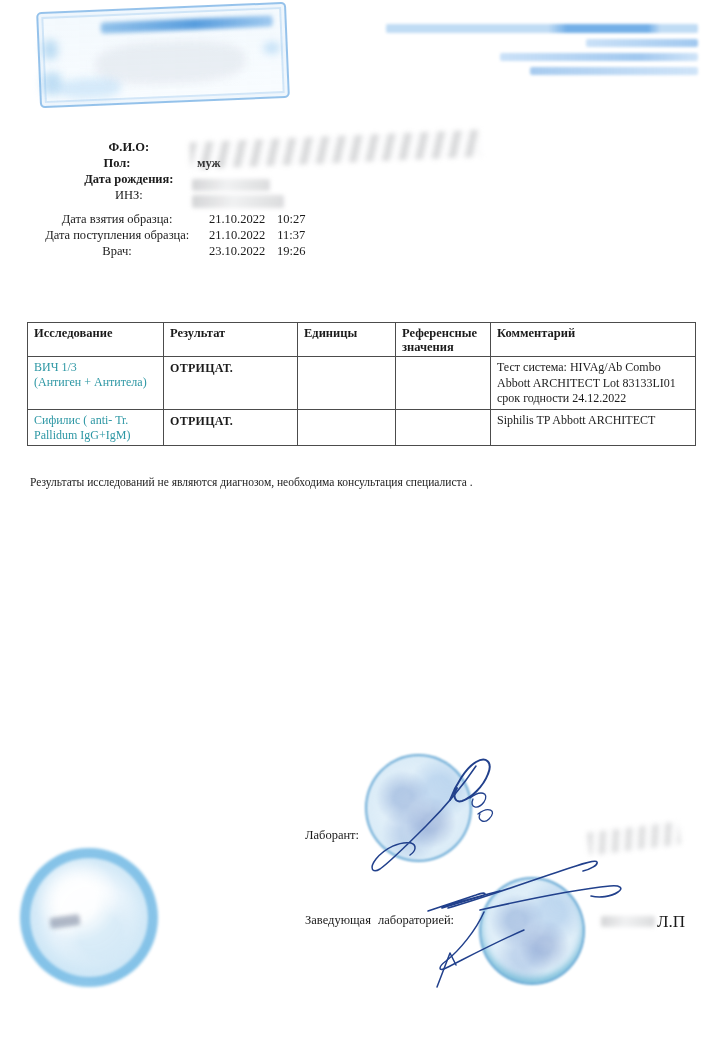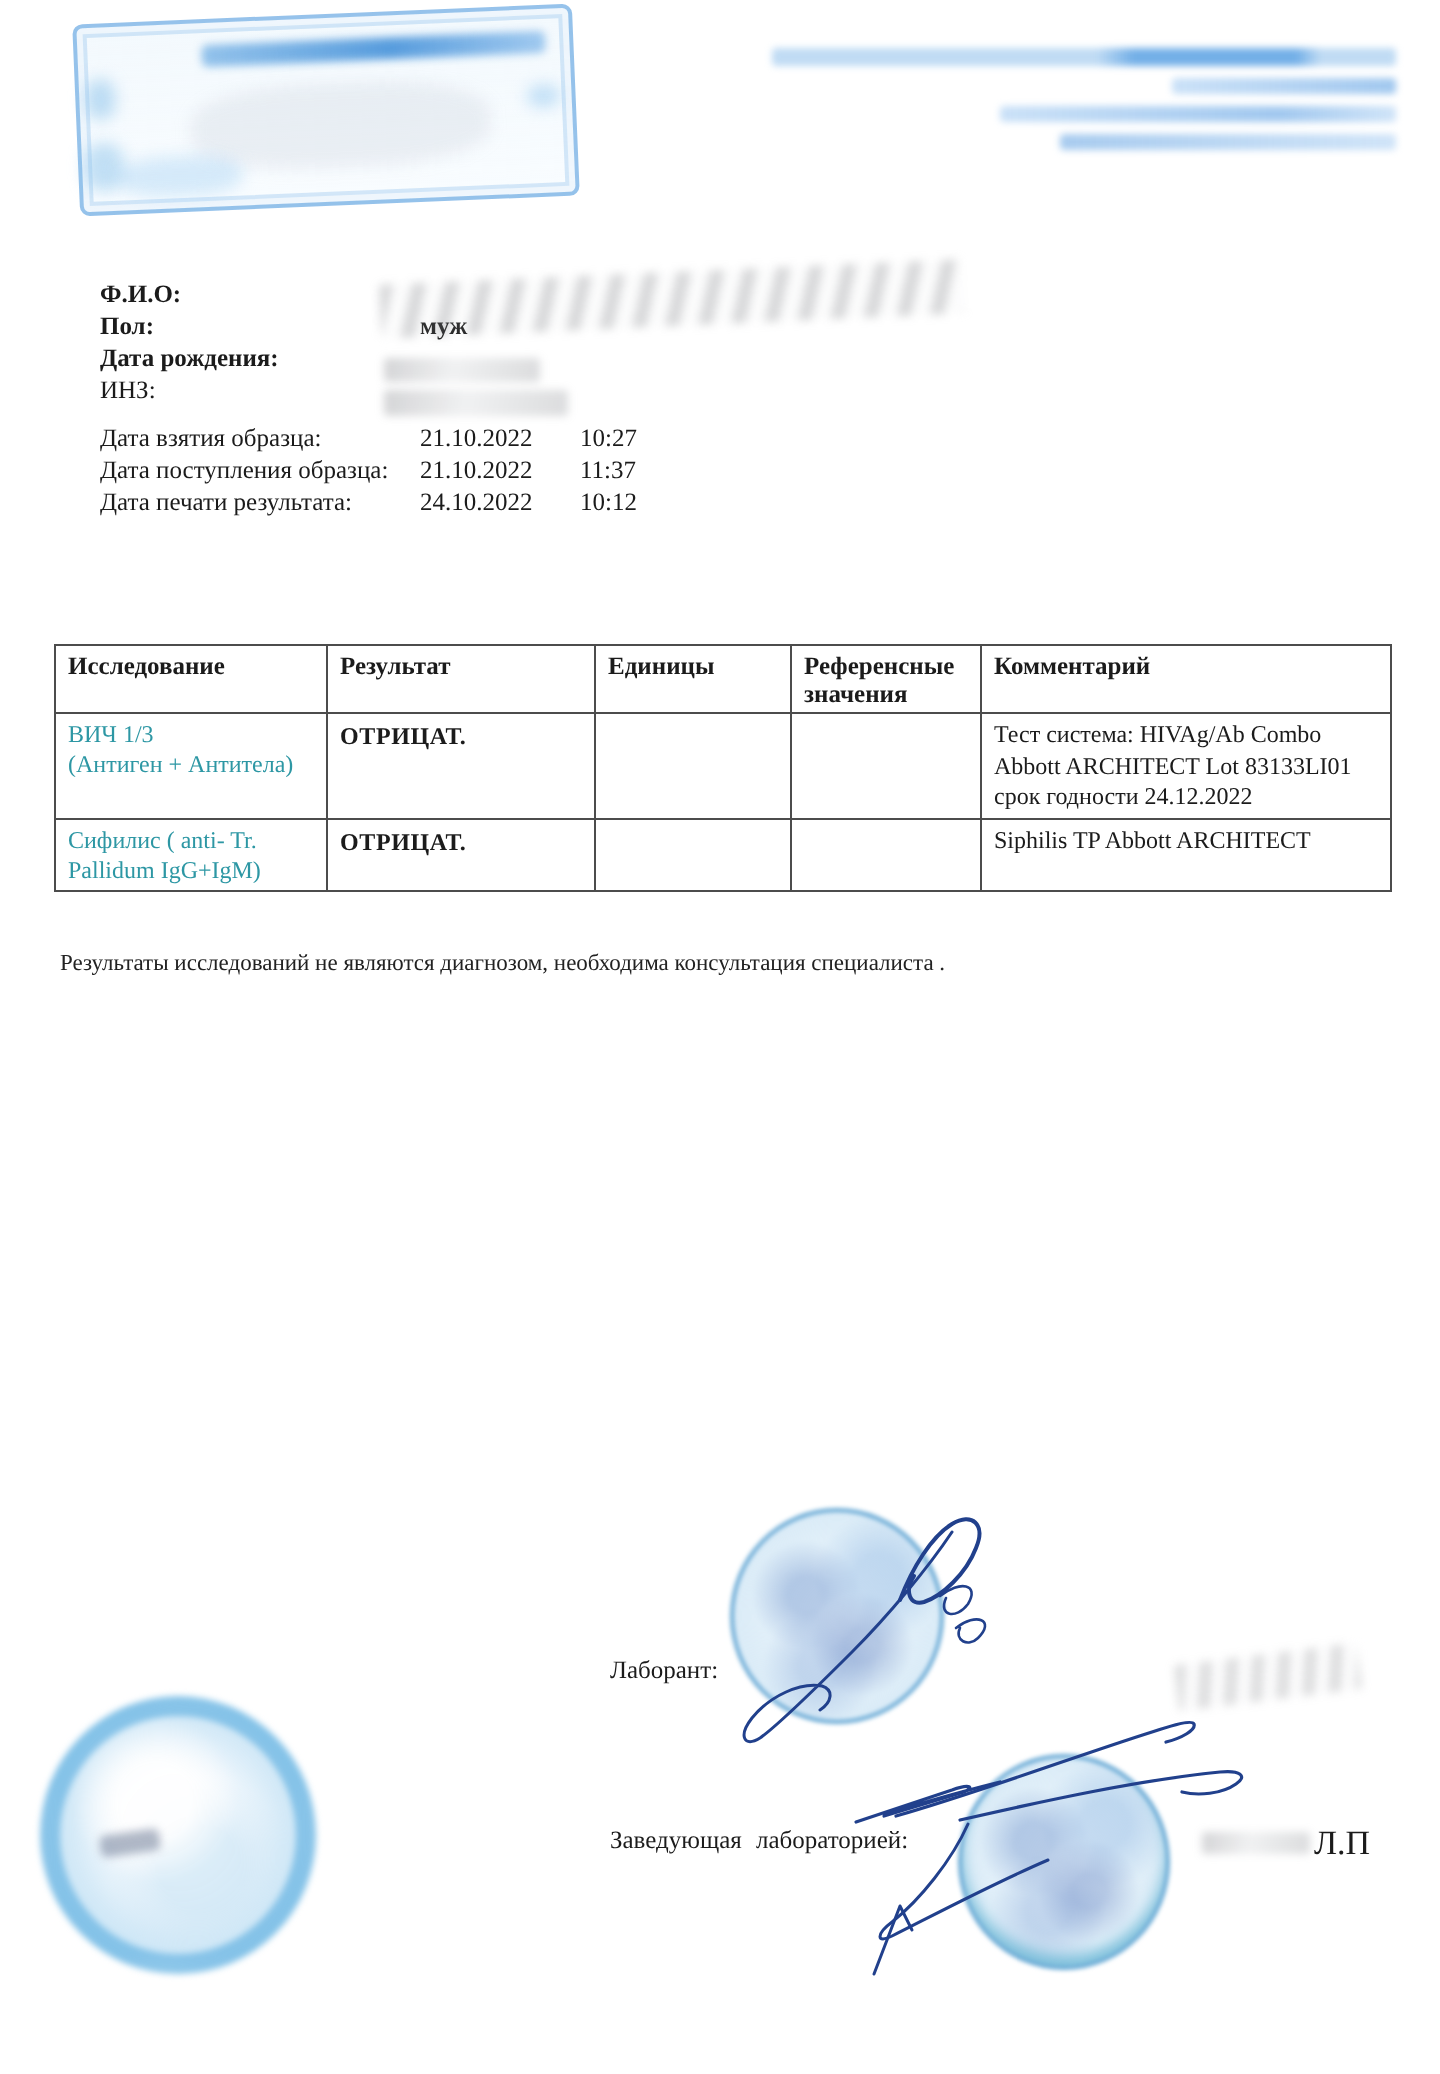--- a/index.html
+++ b/index.html
@@ -30,21 +30,21 @@
   .org-blob.b5{left:224px;top:38px;width:16px;height:11px;background:rgba(150,200,240,.55);}
   
   .addr{position:absolute;right:22px;top:24px;display:flex;flex-direction:column;align-items:flex-end;gap:6px;}
   .addr-line{filter:blur(1.8px);border-radius:2px;}
   .addr-line.l1{width:312px;height:9px;
     background:linear-gradient(90deg, rgba(140,190,235,.55) 0 52%, rgba(80,155,225,.8) 58% 84%, rgba(140,190,235,.55) 88%);}
   .addr-line.l2{width:112px;height:8px;background:linear-gradient(90deg, rgba(150,195,240,.5), rgba(110,170,230,.65));}
   .addr-line.l3{width:198px;height:8px;background:linear-gradient(90deg, rgba(150,195,240,.5), rgba(110,170,230,.65) 70%, rgba(150,195,240,.45));}
   .addr-line.l4{width:168px;height:8px;background:linear-gradient(90deg, rgba(120,175,230,.65), rgba(150,195,240,.45));}
   
-  .pat-block{position:absolute;left:50px;font-size:12.5px;line-height:16px;}
+  .pat-block{position:absolute;left:37px;font-size:12.5px;line-height:16px;text-align:center;}
   .pat-a{top:139px;}
   .pat-b{top:211px;}
   .pat-row{position:relative;height:16px;white-space:nowrap;}
   .pat-label{display:inline-block;width:160px;}
   .bold{font-weight:bold;}
   .pat-date{display:inline-block;width:80px;}
   
   .redact{position:absolute;border-radius:2px;filter:blur(2px);
     background:linear-gradient(100deg, rgba(120,122,128,.32), rgba(190,192,196,.22) 45%, rgba(135,138,144,.3));}
   .redact.fio{
@@ -143,21 +143,21 @@
   </div>
 
   <div class="pat-block pat-b">
     <div class="pat-row">
       <span class="pat-label">Дата взятия образца:</span><span class="pat-date">21.10.2022</span><span>10:27</span>
     </div>
     <div class="pat-row">
       <span class="pat-label">Дата поступления образца:</span><span class="pat-date">21.10.2022</span><span>11:37</span>
     </div>
     <div class="pat-row">
-      <span class="pat-label">Дата печати результата:</span><span class="pat-date">24.10.2022</span><span>10:12</span>
+      <span class="pat-label">Врач:</span><span class="pat-date">23.10.2022</span><span>19:26</span>
     </div>
   </div>
 
   <div class="redact fio"></div>
   <div class="redact dob"></div>
   <div class="redact inz"></div>
 
   <table class="results">
     <colgroup>
       <col style="width:136px">

